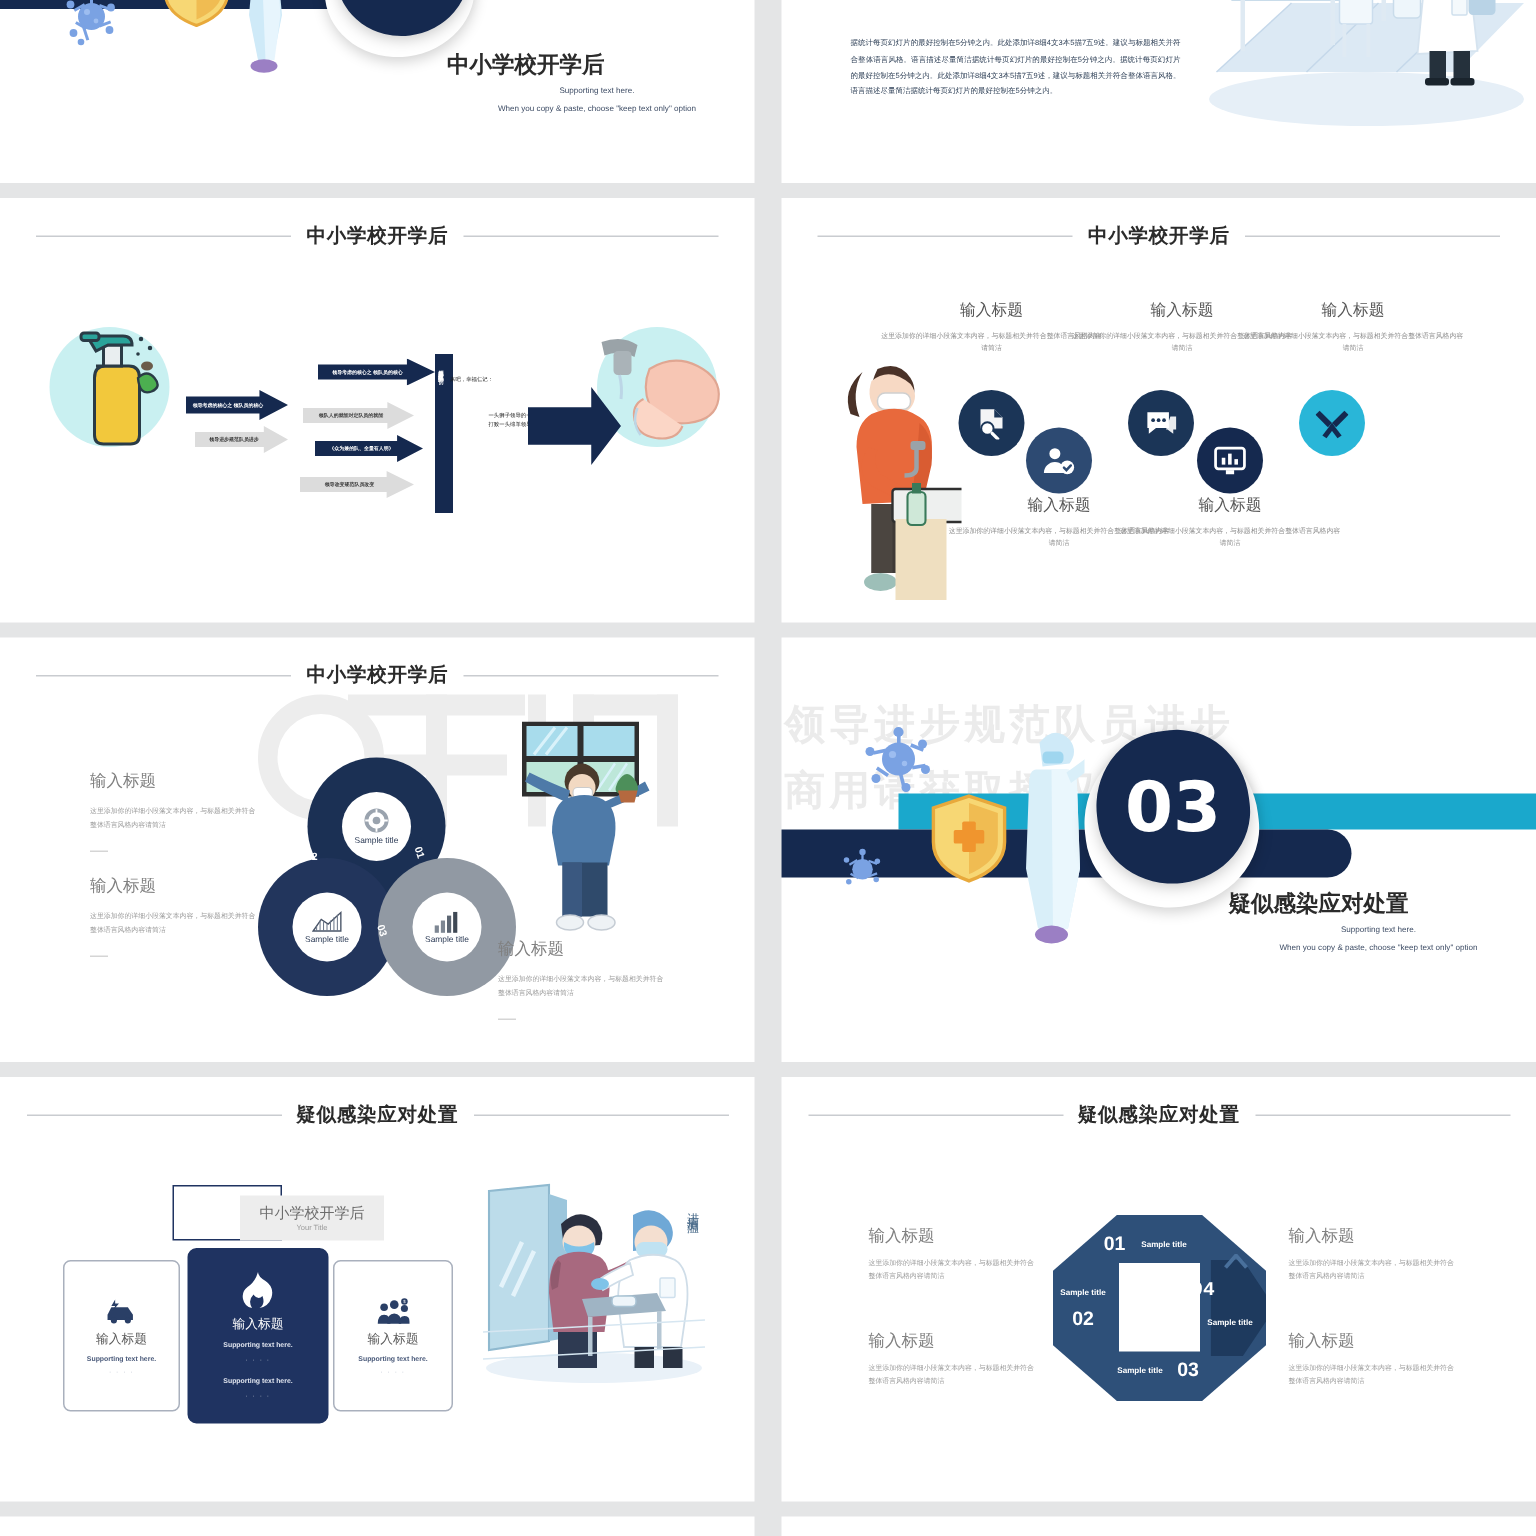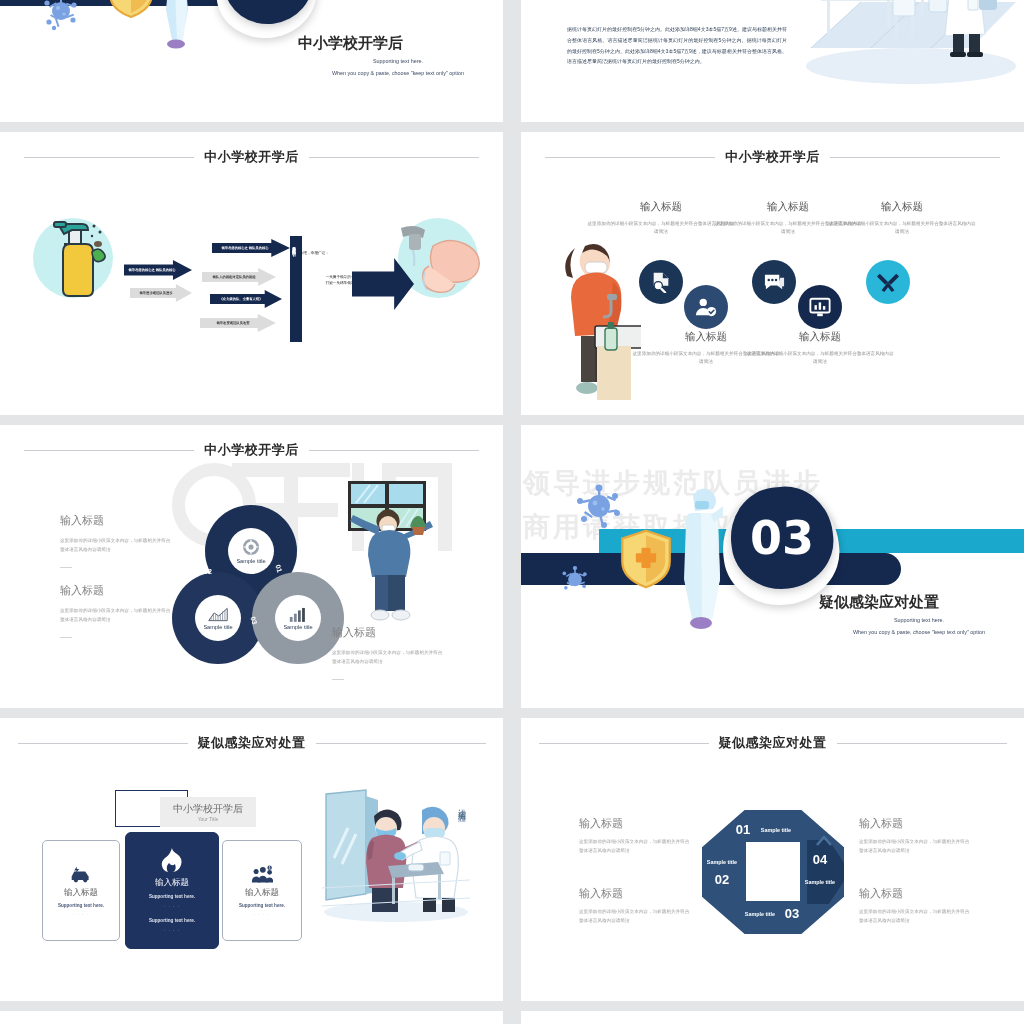--- a/index.html
+++ b/index.html
@@ -595,21 +595,21 @@
     </div>
     <div class="oct-lbl" style="left:183px;top:152px;width:36px;">
       <span class="oct-num">02</span>
     </div>
     <div class="oct-lbl" style="left:222px;top:184px;width:34px;">
       <span class="oct-st">Sample title</span>
     </div>
     <div class="oct-lbl" style="left:254px;top:186px;width:34px;">
       <span class="oct-num">03</span>
     </div>
-    <div class="oct-lbl" style="left:281px;top:132px;width:36px;">
+    <div class="oct-lbl" style="left:263px;top:132px;width:36px;font-family:Liberation Mono, monospace;">
       <span class="oct-num">04</span>
     </div>
     <div class="oct-lbl" style="left:281px;top:152px;width:36px;">
       <span class="oct-st">Sample title</span>
     </div>
 
     <div class="blk-h" style="left:58px;top:98px;">输入标题</div>
     <div class="blk-p" style="left:58px;top:120px;">这里添加你的详细小段落文本内容，与标题相关并符合整体语言风格内容请简洁</div>
     <div class="blk-h" style="left:58px;top:168px;">输入标题</div>
     <div class="blk-p" style="left:58px;top:190px;">这里添加你的详细小段落文本内容，与标题相关并符合整体语言风格内容请简洁</div>

